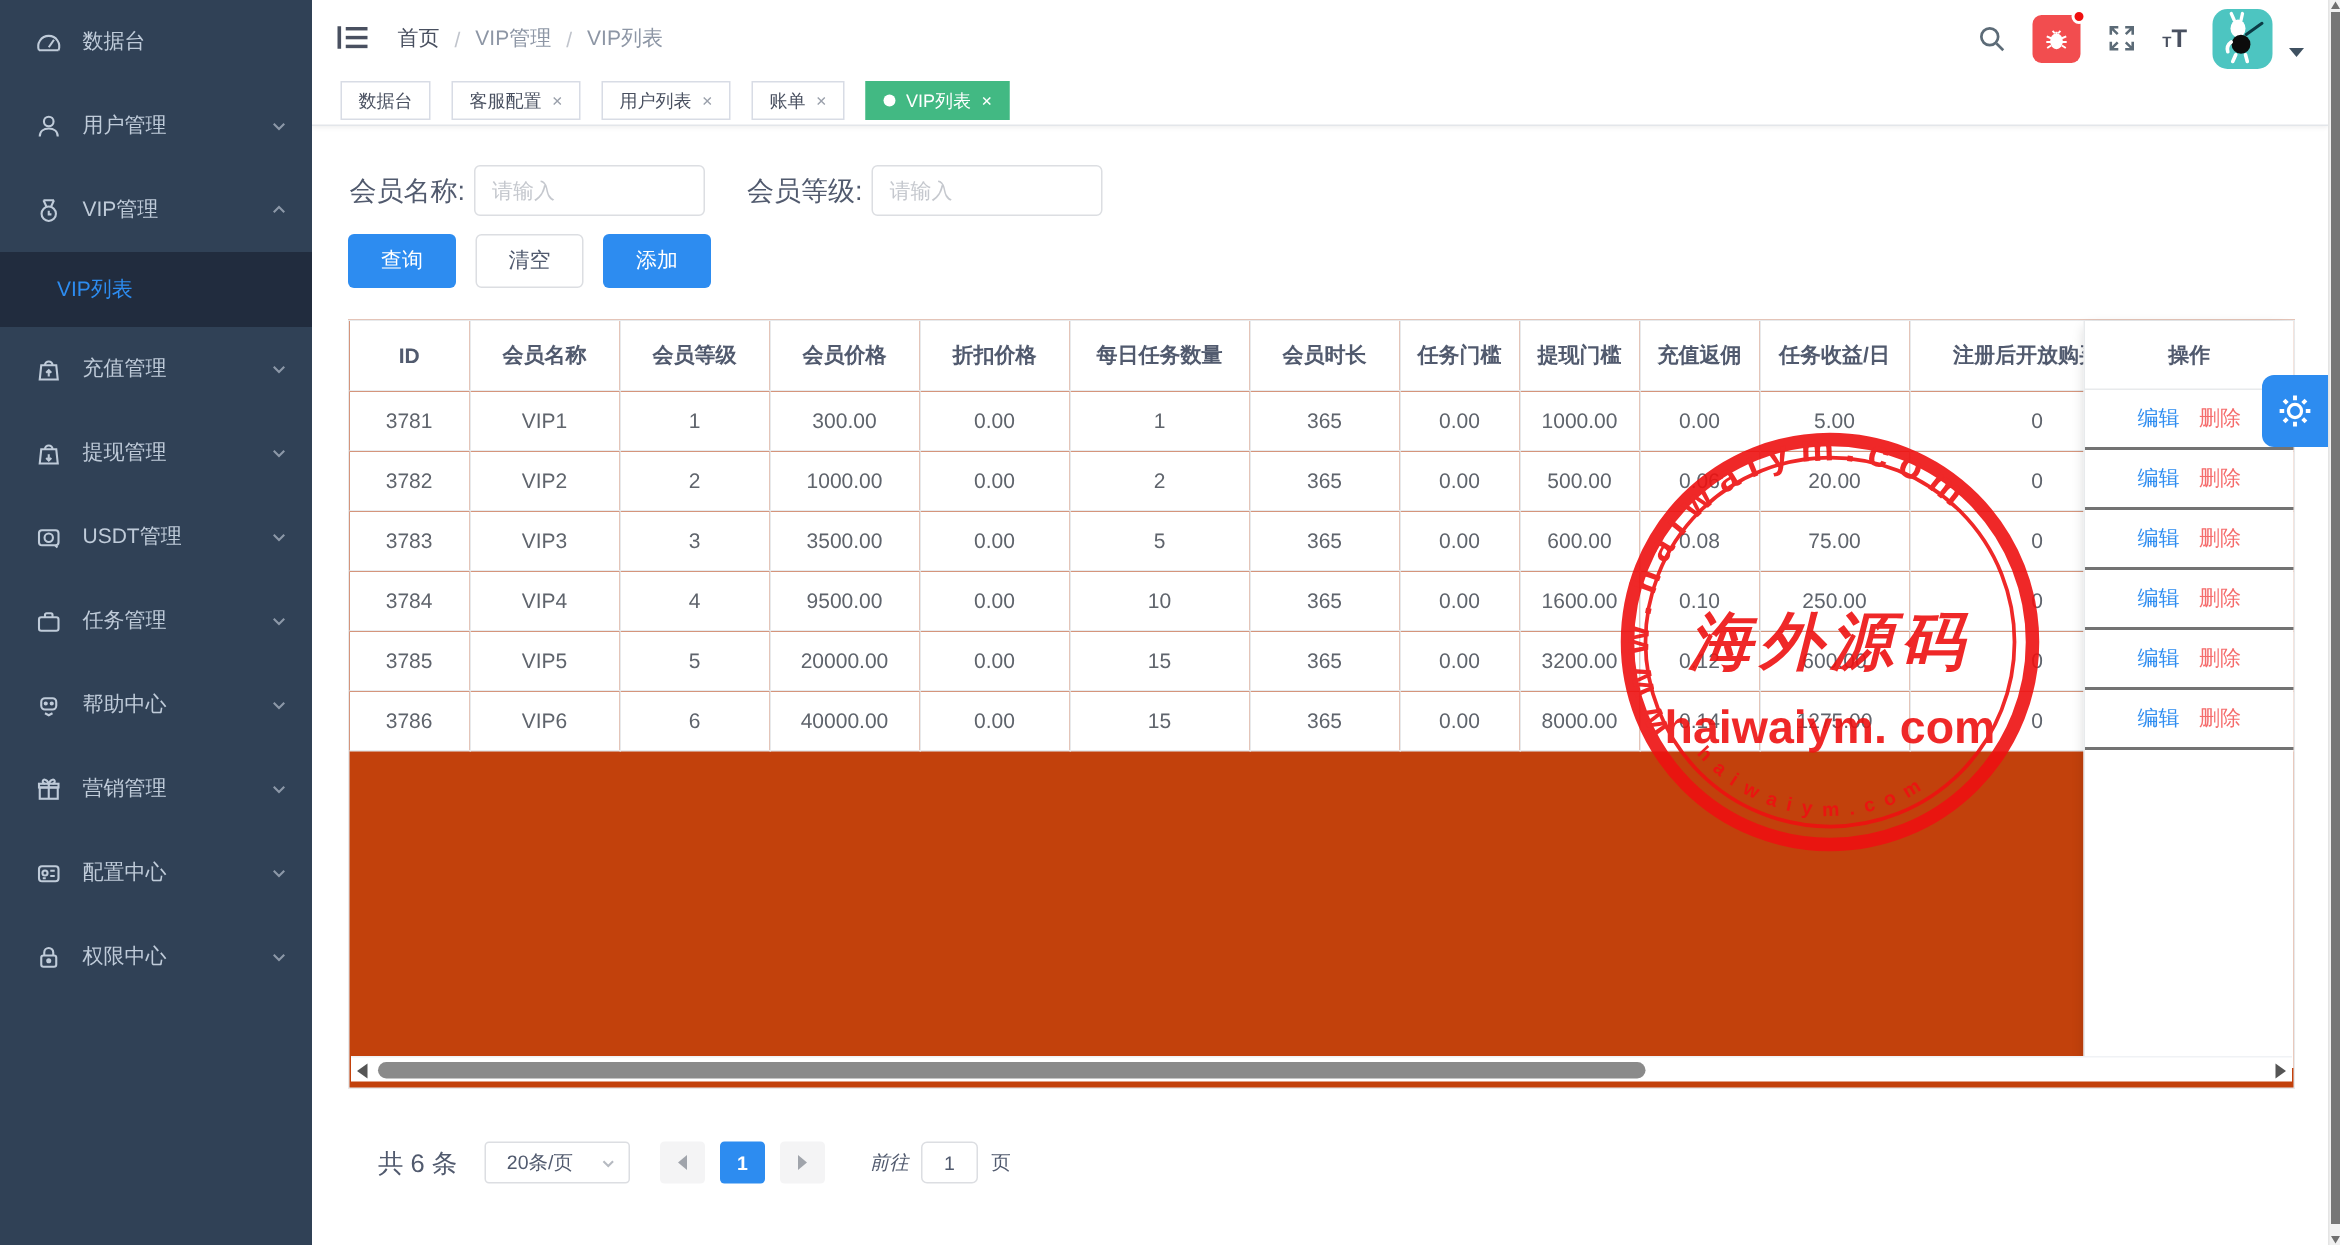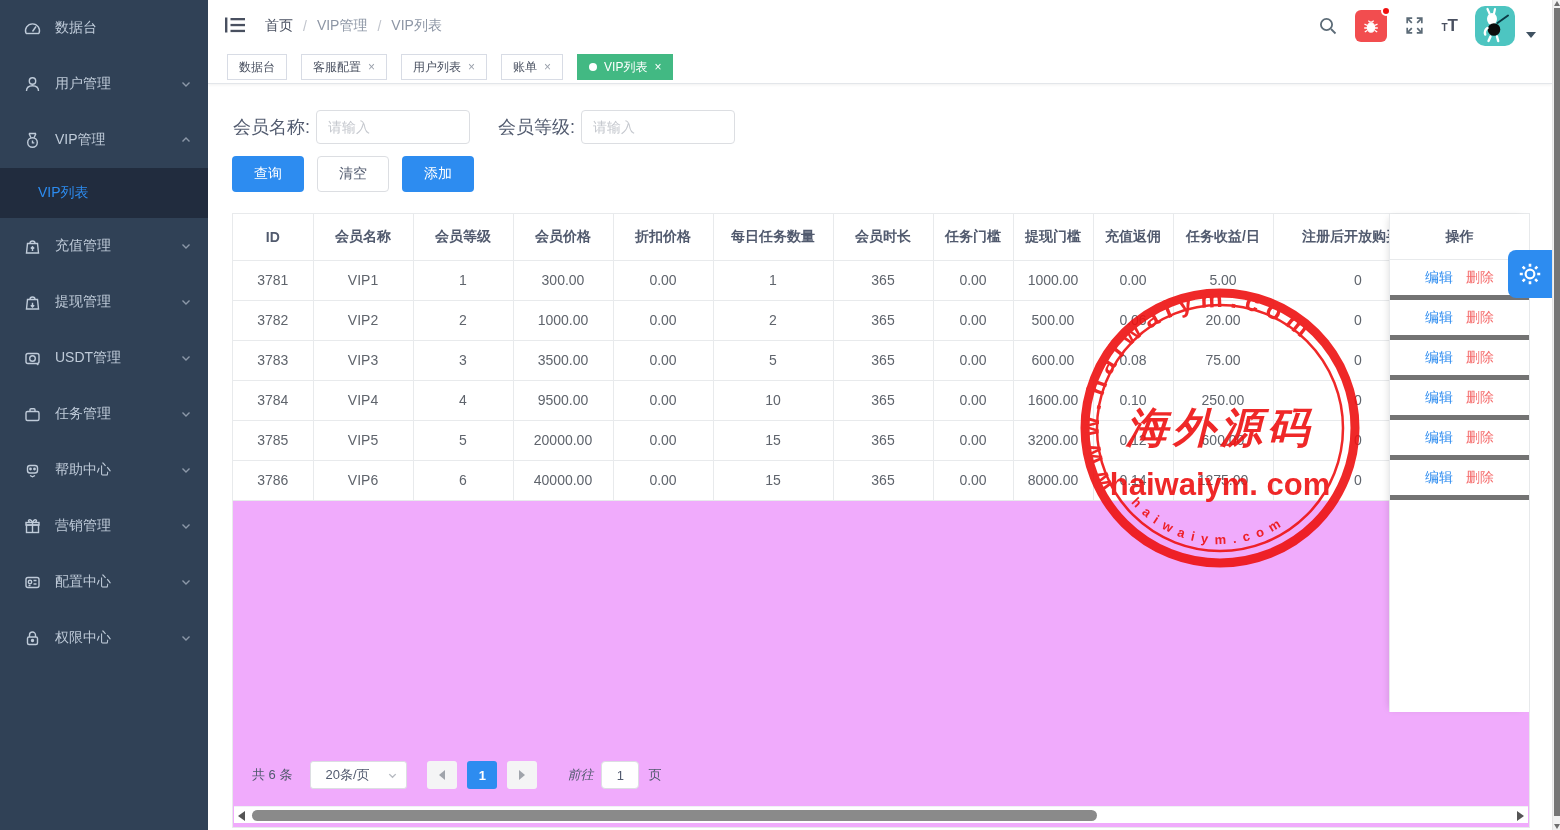--- a/index.html
+++ b/index.html
@@ -59,55 +59,55 @@
   .f-input::placeholder { color:#c5c8ce; }
   .gap28 { width:28px; }
   .btn-row { position:absolute; left:24px; top:72px; display:flex; }
   .btn { height:36px; padding:0 21px; border-radius:4px; font-size:14px; cursor:pointer;
     display:flex; align-items:center; justify-content:center; border:1px solid transparent; }
   .btn-primary { background:var(--primary,#2d8cf0); color:#fff; }
   .btn-plain { background:#fff; border-color:#dcdee2; color:#515a6e; }
   .btn + .btn { margin-left:13px; }
 
   
-  .table-wrap { position:absolute; left:24px; top:129px; width:1298px; height:615px;
-    border:1px solid #e8eaec; background:#f0abfc; }
+  .table-wrap { position:absolute; left:24px; top:129px; width:1298px; height:513px;
+    border:1px solid #e8eaec; background:#c2410c; }
   table.grid { border-collapse:collapse; table-layout:fixed; width:1296px; }
   .grid th { height:46px; font-size:14px; font-weight:700; color:#515a6e; background:#fff;
     border-right:1px solid #e8eaec; border-bottom:1px solid #e8eaec; text-align:center; white-space:nowrap; overflow:hidden; }
   .grid td { height:40px; font-size:14px; color:#5f646c; text-align:center;
     border-right:1px solid #e8eaec; border-bottom:1px solid #e8eaec; white-space:nowrap; overflow:hidden; background:#fff; }
   .grid th:last-child, .grid td:last-child { border-right:none; }
   .fixed-col { position:absolute; top:0; right:0; width:140px; height:498px; background:#fff;
     border-left:1px solid #e8eaec; box-shadow:-3px 0 8px -4px rgba(0,0,0,.18); z-index:12; }
   .fc-head { height:46px; display:flex; align-items:center; justify-content:center;
     font-size:14px; font-weight:700; color:#515a6e; border-bottom:1px solid #e8eaec; }
   .fc-row { height:40px; display:flex; align-items:center; justify-content:center; gap:13px;
-    border-bottom:5px solid #737373; font-size:14px;text-align:right; }
+    border-bottom:2px solid #737373; font-size:14px;text-align:right; }
   .link-edit { color:var(--primary,#2d8cf0); cursor:pointer; text-decoration:none; }
   .link-del { color:var(--danger,#f56c6c); cursor:pointer; text-decoration:none; }
 
   
   .hscroll { position:absolute; left:1px; right:1px; bottom:4px; height:17px; background:#fff;
     border-top:1px solid #f0f2f5; z-index:13; }
   .h-arrow { position:absolute; top:4px; width:0; height:0; border-top:5px solid transparent; border-bottom:5px solid transparent; cursor:pointer; }
   .h-arrow.left { left:4px; border-right:7px solid #555; }
   .h-arrow.right { right:4px; border-left:7px solid #555; }
   .h-thumb { position:absolute; left:18px; top:3px; width:845px; height:11px; border-radius:6px;
     background:#8a8a8a; cursor:pointer; }
 
   
   .stamp { position:absolute; left:867px; top:199px; width:290px; height:290px; z-index:60;
     opacity:.9; pointer-events:none; }
   .stamp circle { stroke:var(--stamp,#ee1111); }
   .stamp text { fill:var(--stamp,#ee1111); font-family:"Liberation Sans","DejaVu Sans",sans-serif; }
 
   
   .pagination { position:absolute; left:24px; top:677px; height:28px; display:flex; align-items:center; }
-  .pg-total { font-size:13px; color:#515a6e; margin:0 18px 0 20px; }
+  .pg-total { font-size:17px; color:#515a6e; margin:0 18px 0 20px; }
   .pg-select { width:97px; height:28px; border:1px solid #dcdee2; border-radius:3px; background:#fff;
     display:flex; align-items:center; justify-content:space-between; padding:0 8px 0 14px;
     font-size:13px; color:#515a6e; cursor:pointer; margin-right:20px; }
   .pg-btn { width:30px; height:28px; border-radius:3px; background:#f4f4f5; color:#7a7f88;
     display:flex; align-items:center; justify-content:center; cursor:pointer; margin-right:10px; }
   .pg-btn.page { background:var(--primary,#2d8cf0); color:#fff; font-size:13px; font-weight:700; }
   .pg-goto { font-size:13px; color:#515a6e; margin:0 8px 0 20px;font-style:italic; }
   .pg-input { width:38px; height:28px; border:1px solid #dcdee2; border-radius:4px; text-align:center;
     font-size:13px; color:#515a6e; outline:none; }
   .pg-unit { font-size:13px; color:#515a6e; margin-left:9px; }

